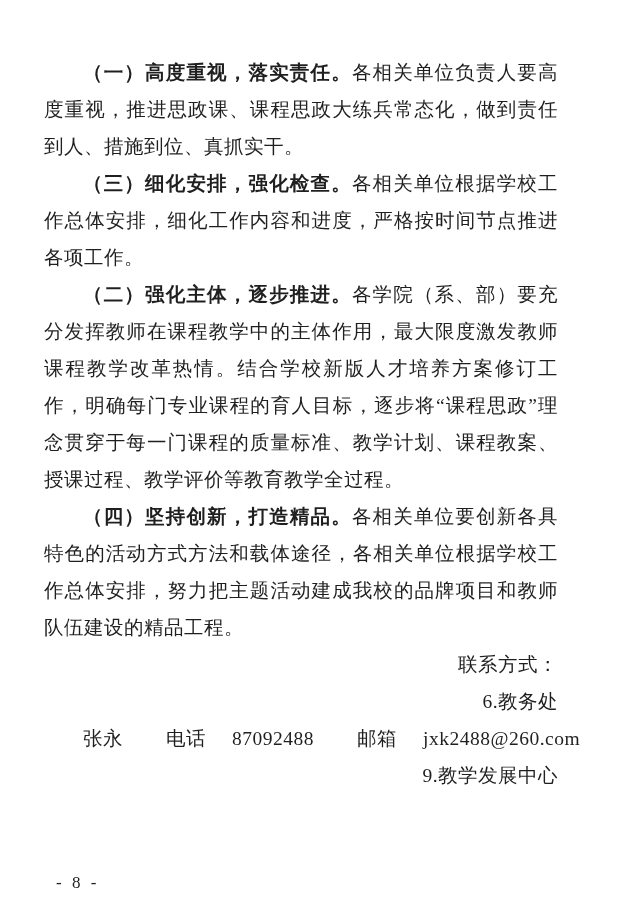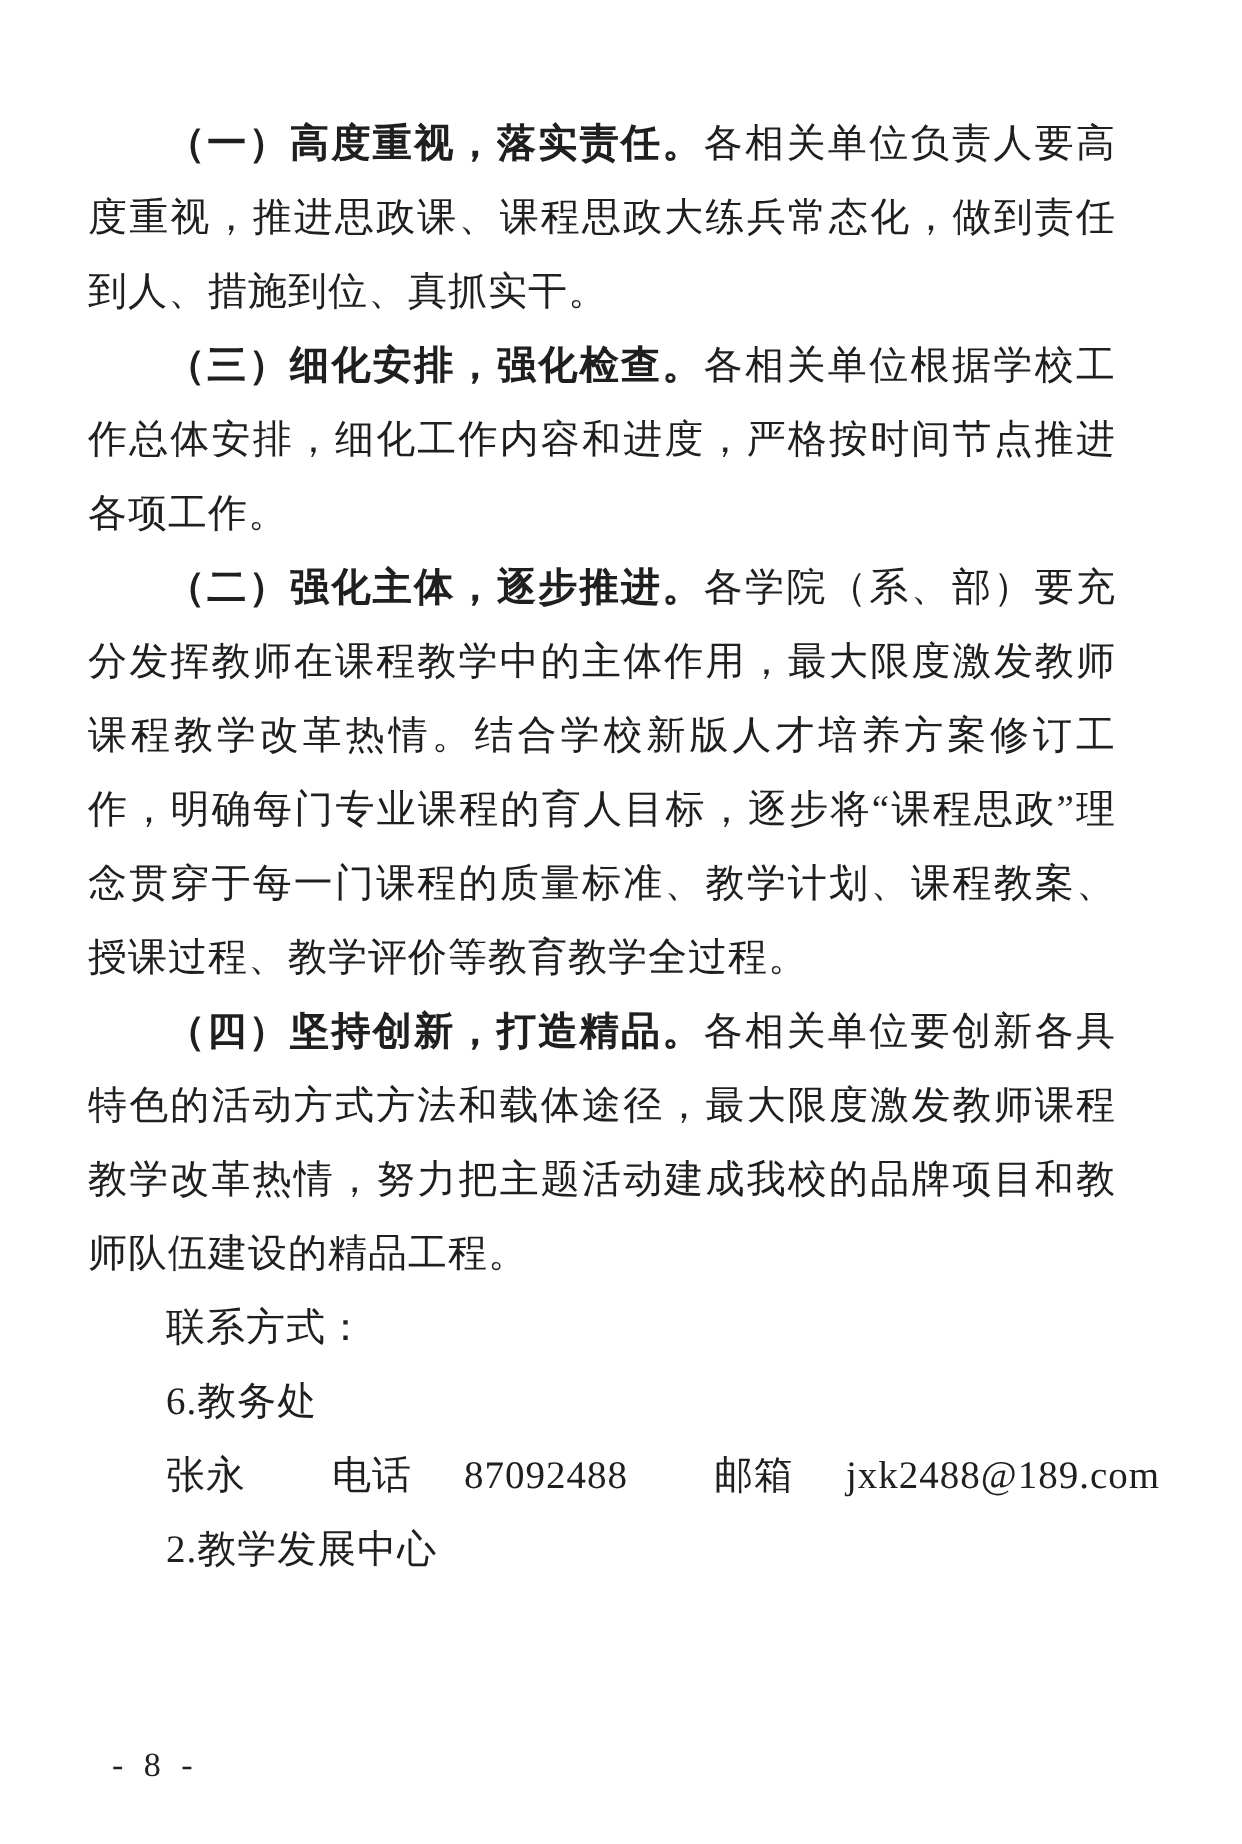--- a/index.html
+++ b/index.html
@@ -28,21 +28,21 @@
     font-size: 19.5px;
     line-height: 37px;
     text-align: justify;
     text-indent: 2em;
     letter-spacing: 0.5px;
   }
   .para .lead {
     font-weight: bold;
   }
   .contact-line {
-    text-align: left;
+    text-align: right;
     white-space: nowrap;
   }
   .contact-line .big-gap {
     margin-left: 43px;
   }
   .contact-line .small-gap {
     margin-left: 26px;
   }
   .footer-pagenum {
     position: absolute;
@@ -59,27 +59,27 @@
 
 <div class="page" style="--text-color: #1f1f1f; --bg-color: #ffffff;">
   <div class="content">
 
     <p class="para"><span class="lead">（一）高度重视，落实责任。</span><span>各相关单位负责人要高度重视，推进思政课、课程思政大练兵常态化，做到责任到人、措施到位、真抓实干。</span></p>
 
     <p class="para"><span class="lead">（三）细化安排，强化检查。</span><span>各相关单位根据学校工作总体安排，细化工作内容和进度，严格按时间节点推进各项工作。</span></p>
 
     <p class="para"><span class="lead">（二）强化主体，逐步推进。</span><span>各学院（系、部）要充分发挥教师在课程教学中的主体作用，最大限度激发教师课程教学改革热情。结合学校新版人才培养方案修订工作，明确每门专业课程的育人目标，逐步将“课程思政”理念贯穿于每一门课程的质量标准、教学计划、课程教案、授课过程、教学评价等教育教学全过程。</span></p>
 
-    <p class="para"><span class="lead">（四）坚持创新，打造精品。</span><span>各相关单位要创新各具特色的活动方式方法和载体途径，最大限度激发教师课程教学改革热情，努力把主题活动建成我校的品牌项目和教师队伍建设的精品工程。</span></p>
+    <p class="para"><span class="lead">（四）坚持创新，打造精品。</span><span>各相关单位要创新各具特色的活动方式方法和载体途径，各相关单位根据学校工作总体安排，努力把主题活动建成我校的品牌项目和教师队伍建设的精品工程。</span></p>
 
     <p class="para contact-line">联系方式：</p>
 
     <p class="para contact-line">6.教务处</p>
 
-    <p class="para contact-line"><span>张永</span><span class="big-gap">电话</span><span class="small-gap">87092488</span><span class="big-gap">邮箱</span><span class="small-gap">jxk2488@189.com</span></p>
+    <p class="para contact-line"><span>张永</span><span class="big-gap">电话</span><span class="small-gap">87092488</span><span class="big-gap">邮箱</span><span class="small-gap">jxk2488@260.com</span></p>
 
-    <p class="para contact-line">2.教学发展中心</p>
+    <p class="para contact-line">9.教学发展中心</p>
 
 
   </div>
 
   <div class="footer-pagenum">- 8 -</div>
 </div>
 
 </body></html>

